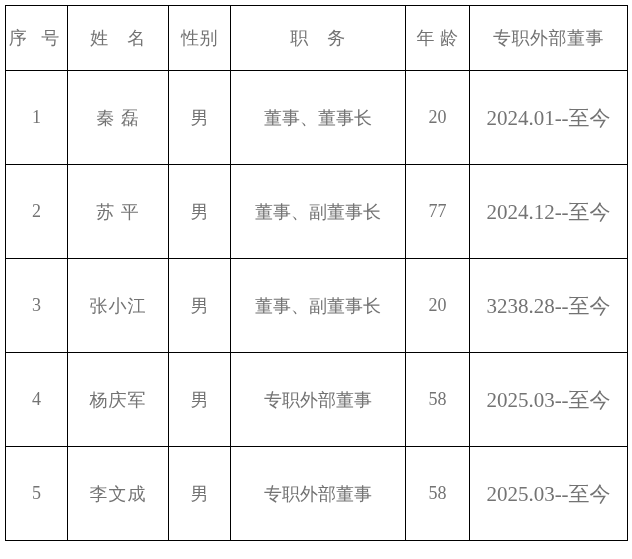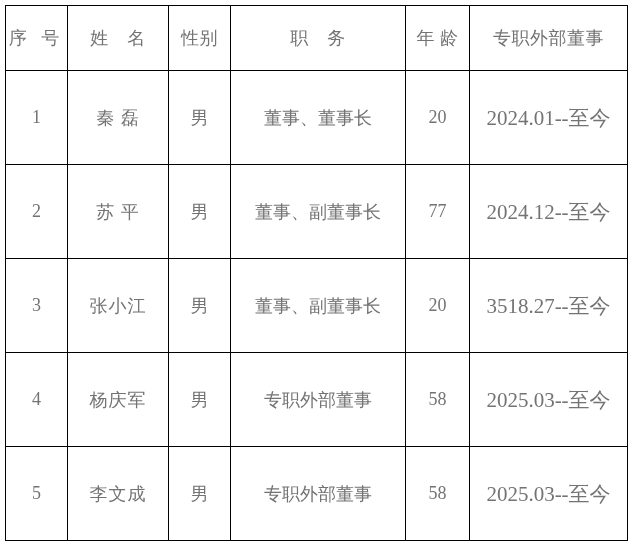--- a/index.html
+++ b/index.html
@@ -109,21 +109,21 @@
         <td class="cell-post">董事、副董事长</td>
         <td class="cell-age">77</td>
         <td class="cell-term">2024.12--至今</td>
       </tr>
       <tr>
         <td class="cell-index">3</td>
         <td class="cell-name">张小江</td>
         <td class="cell-sex">男</td>
         <td class="cell-post">董事、副董事长</td>
         <td class="cell-age">20</td>
-        <td class="cell-term">3518.27--至今</td>
+        <td class="cell-term">3238.28--至今</td>
       </tr>
       <tr>
         <td class="cell-index">4</td>
         <td class="cell-name">杨庆军</td>
         <td class="cell-sex">男</td>
         <td class="cell-post">专职外部董事</td>
         <td class="cell-age">58</td>
         <td class="cell-term">2025.03--至今</td>
       </tr>
       <tr>

